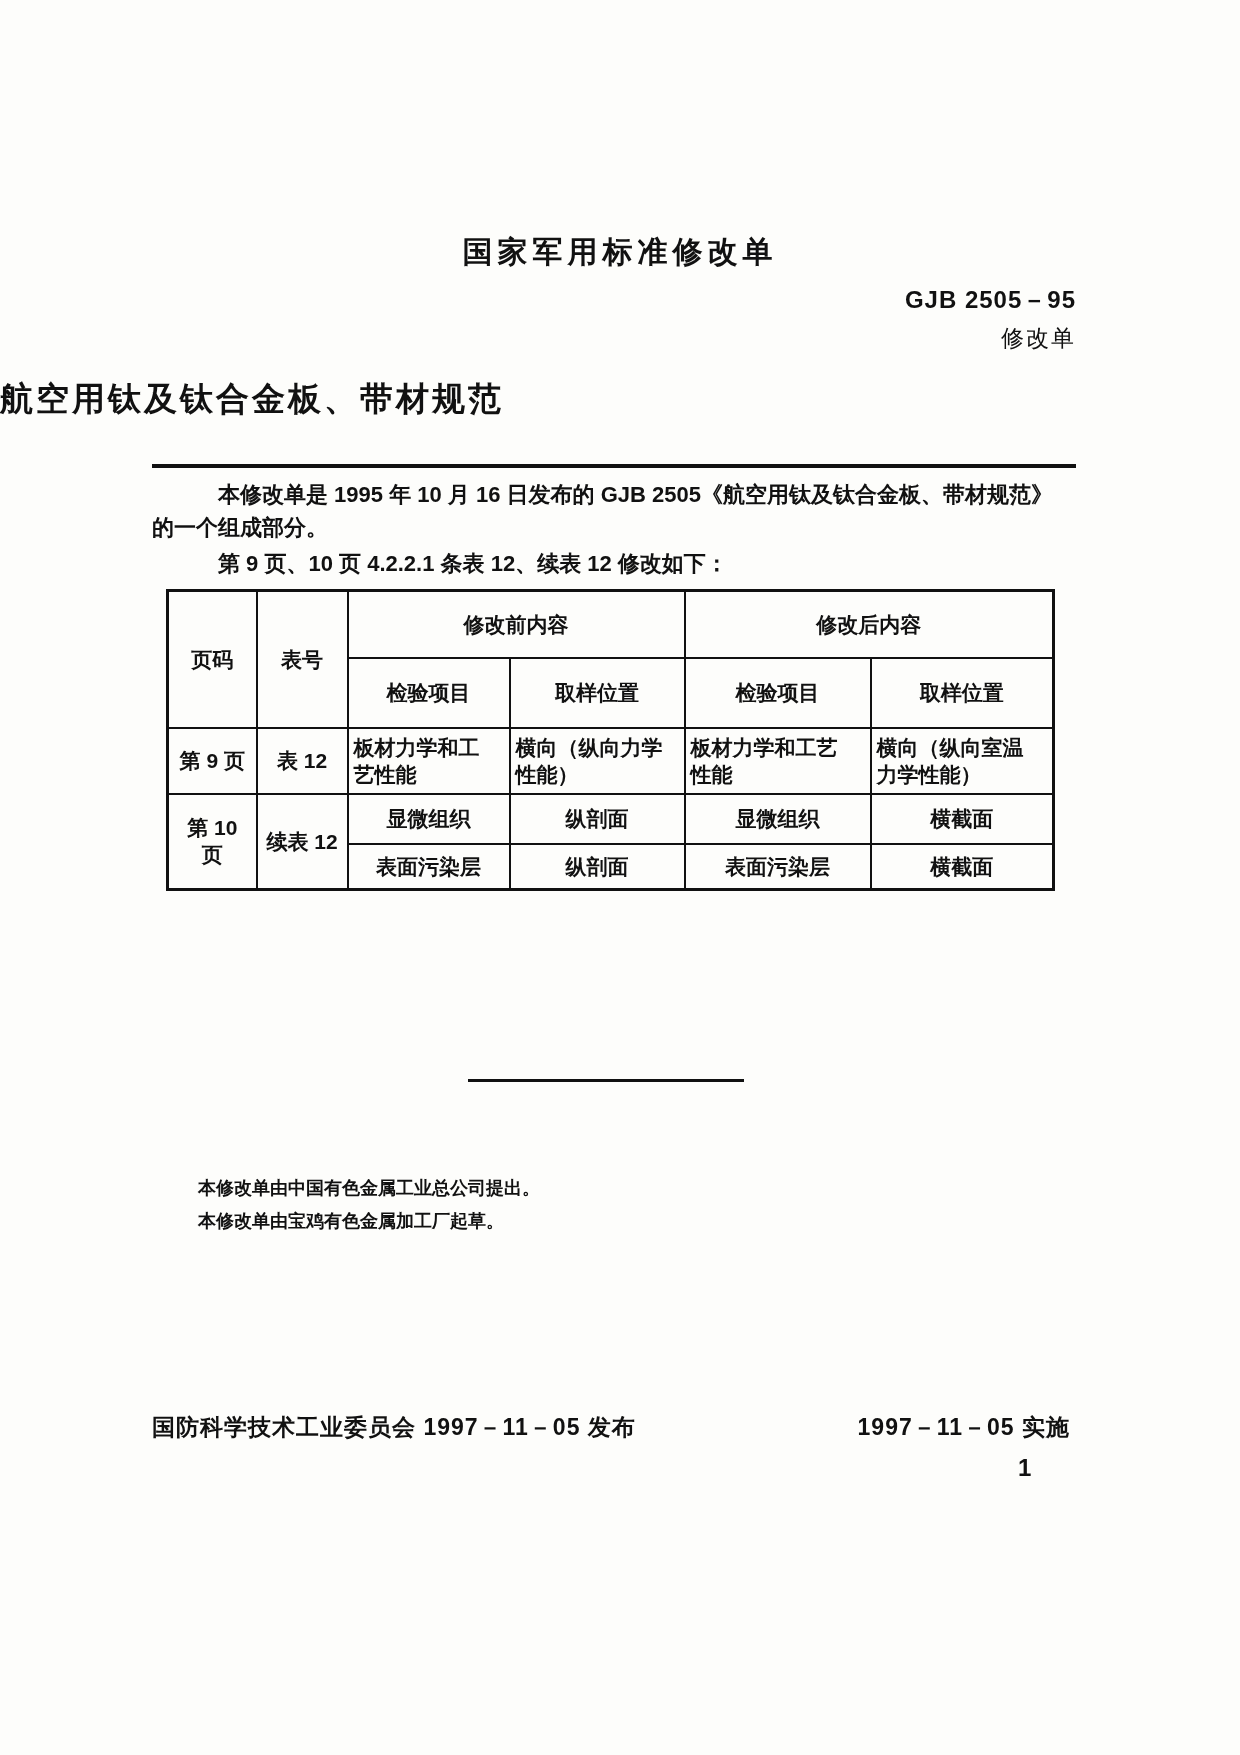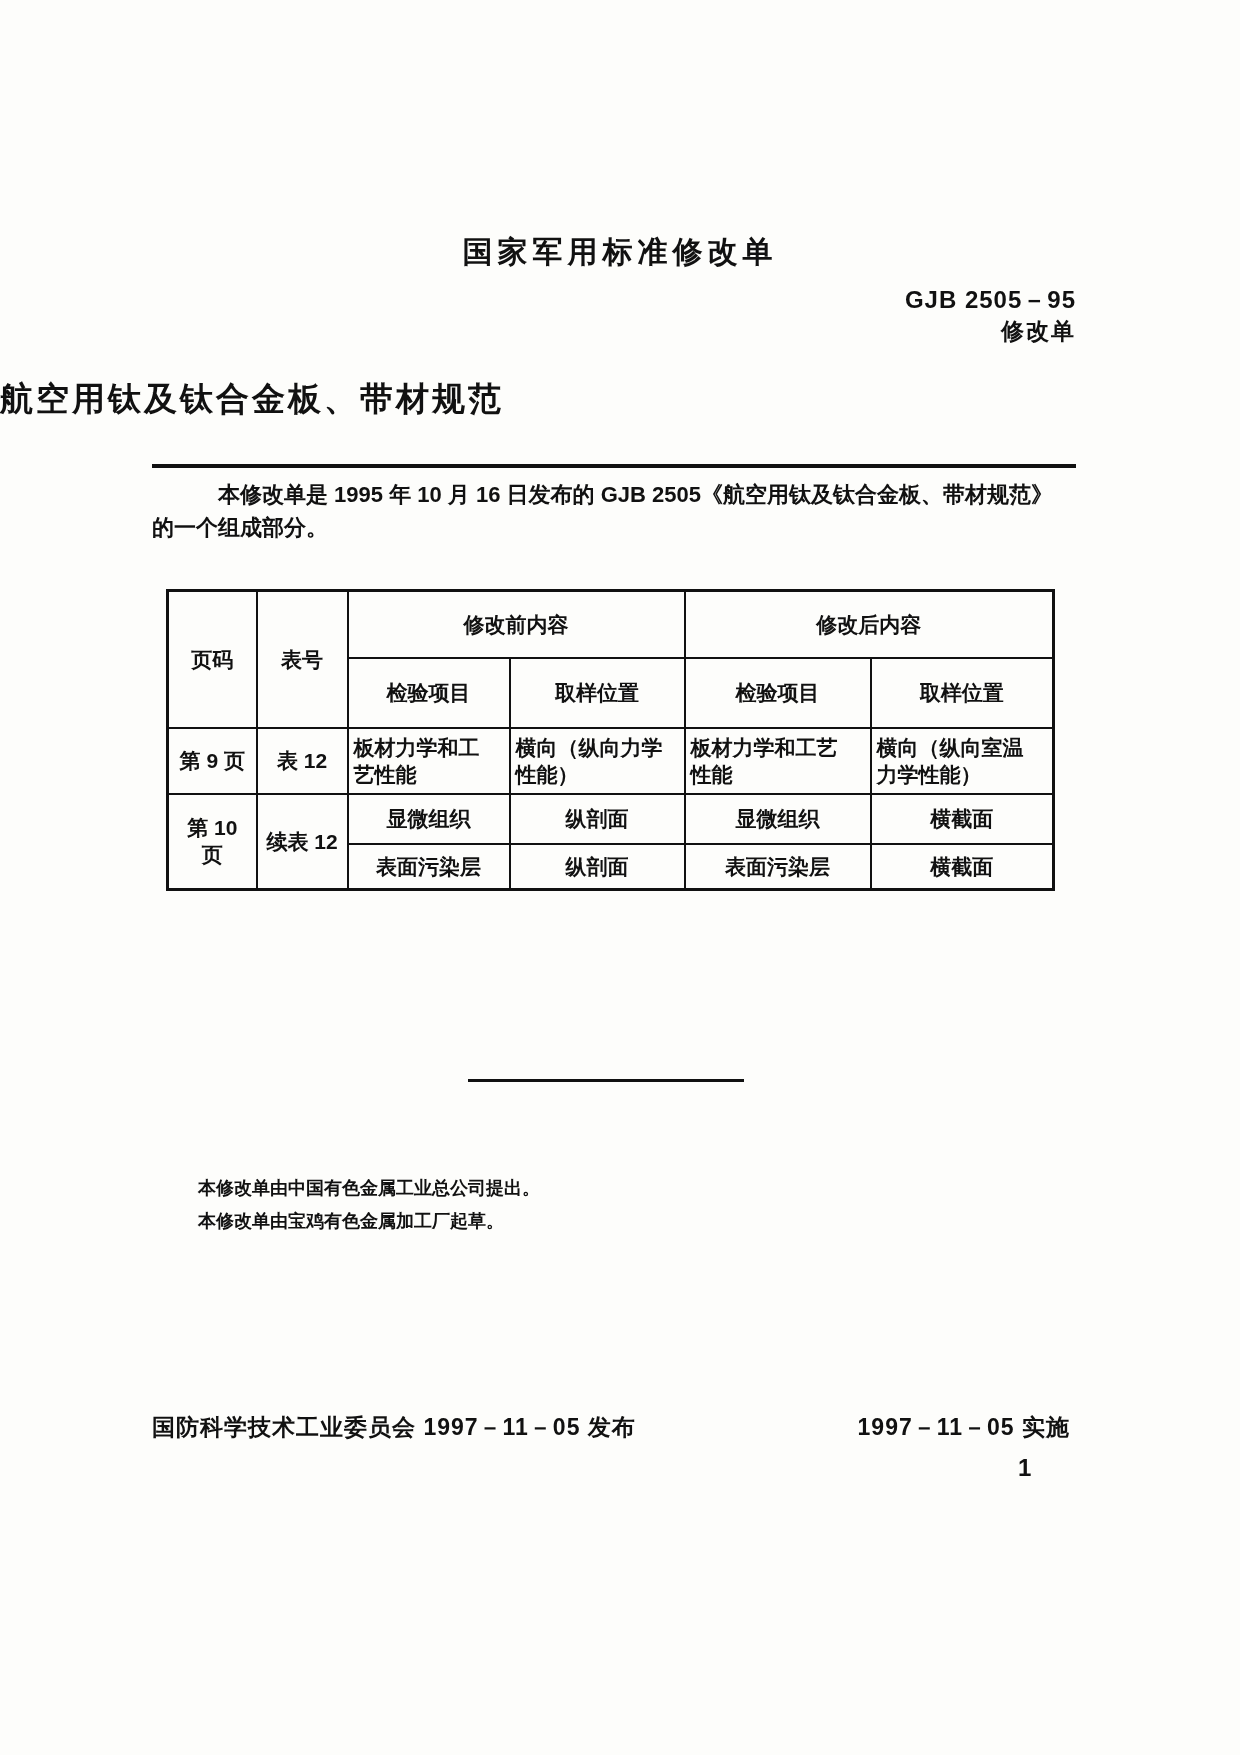--- a/index.html
+++ b/index.html
@@ -13,21 +13,21 @@
     overflow:hidden;
   }
   .doc-type-title{
     position:absolute;top:212px;left:0;width:1240px;
     text-align:center;font-size:30px;font-weight:bold;letter-spacing:5px;
   }
   .std-block{
     position:absolute;top:284px;right:164px;text-align:right;
   }
   .std-number{font-size:24px;font-weight:bold;letter-spacing:1px;margin-left:32px;}
-  .std-number-label{font-size:23px;font-weight:bold;letter-spacing:2px;}
+  .std-number-label{font-size:23px;font-weight:normal;margin-top:7px;letter-spacing:2px;}
   .spec-title{
     position:absolute;top:350px;left:0;width:1240px;
     text-align:left;font-size:33px;font-weight:bold;letter-spacing:3px;
   }
   .rule-main{
     position:absolute;top:464px;left:152px;width:924px;height:4px;background:#111;
   }
   .intro,.instruction{
     position:absolute;left:152px;width:930px;
     font-size:22px;line-height:33px;font-weight:600;
@@ -83,20 +83,21 @@
     <div class="std-number">GJB 2505－95</div>
     <div class="std-number-label">修改单</div>
   </div>
 
   <h2 class="spec-title">航空用钛及钛合金板、带材规范</h2>
 
   <div class="rule-main"></div>
 
   <p class="intro">本修改单是 1995 年 10 月 16 日发布的 GJB 2505《航空用钛及钛合金板、带材规范》
 的一个组成部分。</p>
+  <p class="instruction">第 9 页、10 页 4.2.2.1 条表 12、续表 12 修改如下：</p>
 
   <table class="mod-table">
     <colgroup>
       <col style="width:89px">
         <col style="width:91px">
       <col style="width:162px">
         <col style="width:175px">
       <col style="width:186px">
         <col style="width:183px">
     </colgroup>

